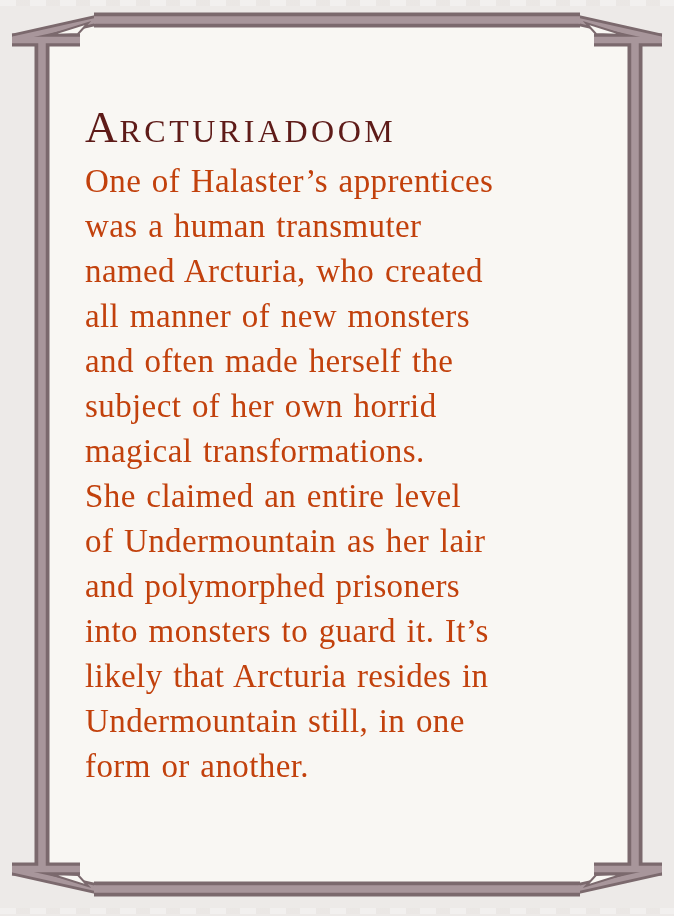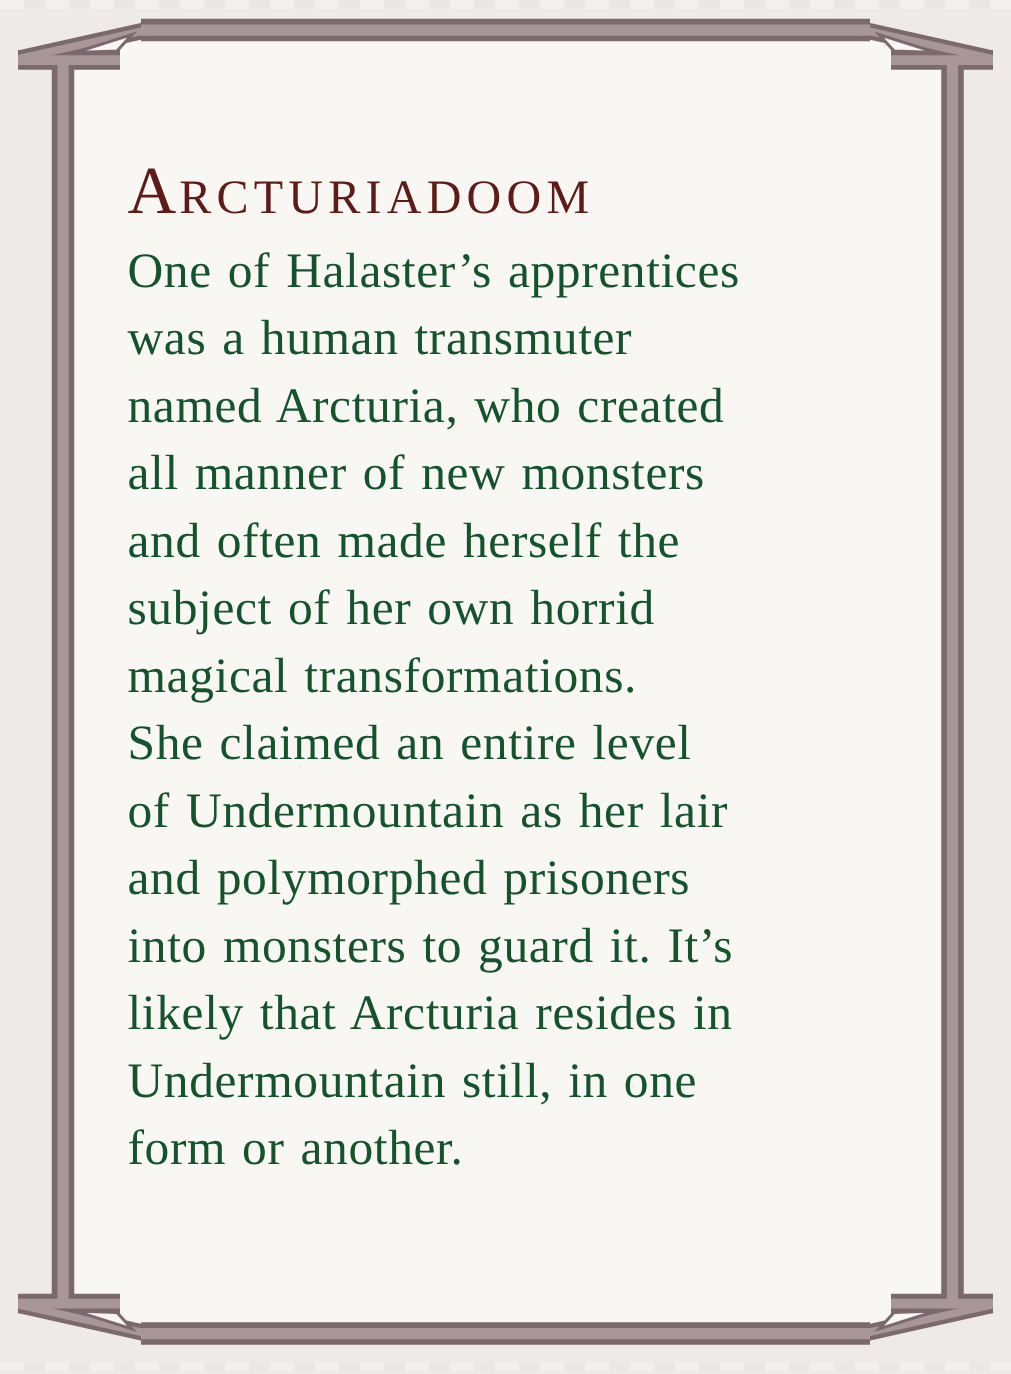--- a/index.html
+++ b/index.html
@@ -40,21 +40,21 @@
     font-size:45px;letter-spacing:2px;
   }
   .title .t-rest{
     font-size:32px;letter-spacing:3.5px;text-transform:uppercase;
   }
   .body-text{
     position:absolute;left:0;top:159px;width:530px;
     margin:0;
     font-size:33px;line-height:45px;
     letter-spacing:0.4px;word-spacing:2px;
-    color:#14532d;
+    color:#c2410c;
     white-space:pre-line;
   }
 </style>
 </head>
 <body>
 
 <div class="card">
 
   <div class="edge-artifact top"></div>
 

